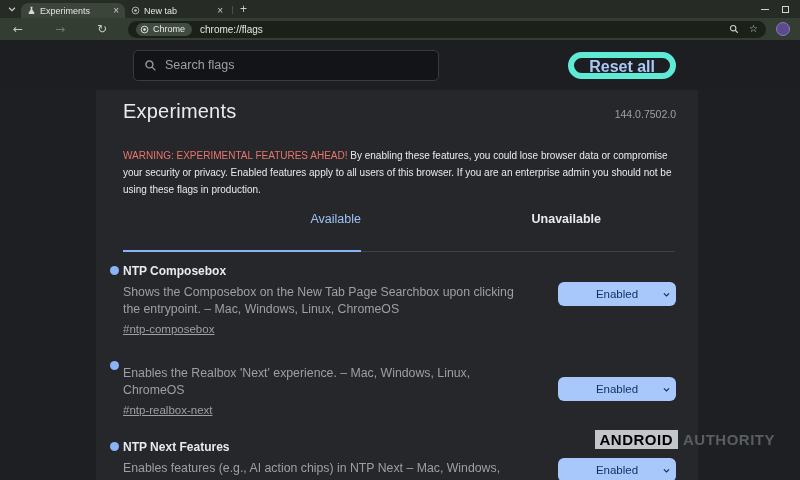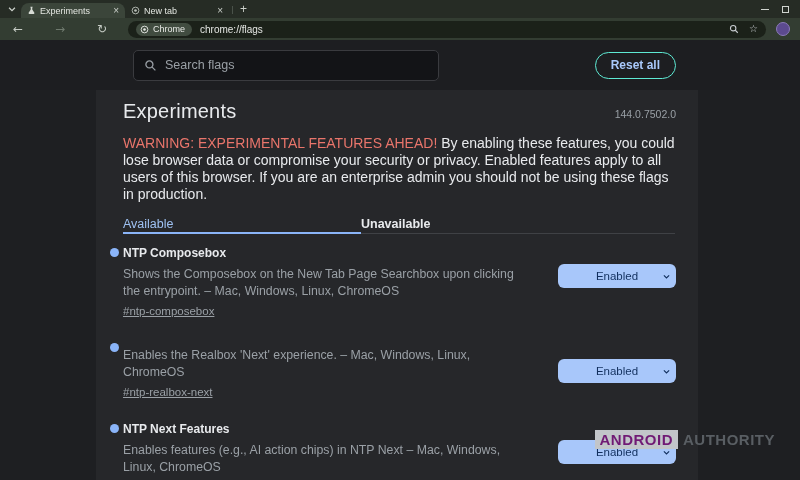--- a/index.html
+++ b/index.html
@@ -33,51 +33,51 @@
   .url { font-size:10px; color:#e4e6e3; margin-left:8px; white-space:nowrap; }
   .omni-spacer { flex:1; }
   .omni-icon { margin-left:10px; color:#c9cdd2; font-size:10px; line-height:1; cursor:pointer; display:flex; align-items:center; }
   .avatar { width:14px; height:14px; border-radius:50%; background:#5c4a8f; border:1px solid #8a7ab8; margin-left:10px; cursor:pointer; }
 
   
   .searchband { height:50px; background:#1d1e21; display:flex; align-items:center; }
   .search-box { margin-left:133px; width:306px; height:31px; background:#131417; border:1px solid #3a3b3f; border-radius:5px; display:flex; align-items:center; padding:8px 10px; gap:8px; }
   .search-box input { flex:1; background:transparent; border:none; outline:none; color:#dfe1e5; font-size:12.5px; font-family:"Liberation Sans",sans-serif; }
   .search-box input::placeholder { color:#9aa0a6; }
-  .reset-btn { margin-left:auto; margin-right:124px; height:27px; padding:0 15px; border-radius:14px; border:1px solid #5eead4; background:transparent; color:#a9c9fb; font-size:12px; font-weight:bold; font-family:"Liberation Sans",sans-serif; cursor:pointer; }
+  .reset-btn { margin-left:auto; margin-right:124px; height:27px; padding:0 15px; border-radius:14px; border:6px solid #5eead4; background:transparent; color:#a9c9fb; font-size:16px; font-weight:bold; font-family:"Liberation Sans",sans-serif; cursor:pointer; }
 
   
   .page { height:390px; background:#1e1f22; }
   .card { margin-left:96px; width:602px; height:100%; background:#26272a; padding:10px 22px 0 14px; }
   .card-header { display:flex; justify-content:space-between; align-items:flex-end; padding-left:13px; }
   .page-title { font-size:20px; font-weight:400; color:#e8eaed; letter-spacing:.2px; }
   .version { font-size:10.5px; color:#9aa0a6; padding-bottom:3px; }
-  .warning { margin:12px 0 0 13px; font-size:14px; line-height:17px; color:#e8eaed; max-width:552px; }
+  .warning { margin:24px 0 0 13px; font-size:10px; line-height:17px; color:#e8eaed; max-width:552px; }
   .warn-red { color:#e9756b; }
 
   .tabstrip { margin:14px 0 0 13px; width:552px; display:flex; border-bottom:1px solid #3f4145; }
-  .tabcell { text-align:left; font-size:12.5px; padding-bottom:1px; cursor:pointer; }
+  .tabcell { text-align:right; font-size:12.5px; padding-bottom:24px; cursor:pointer; }
   .tabcell.selected { width:238px; color:#9ec1f2; border-bottom:2px solid #8ab4f8; margin-bottom:-1px; }
   .tabcell.unselected { width:240px; color:#e8eaed;font-weight:bold; }
 
   .flags { margin-top:12px; }
   .flag { display:flex; margin-bottom:22px; }
   .dot-col { width:13px; padding-top:2px; }
   .dot { width:9px; height:9px; border-radius:50%; background:#8ab4f8; }
   .flag-main { flex:1; padding-right:26px; }
   .flag-title { font-size:12px; font-weight:bold; color:#e8eaed; }
   .flag-desc { font-size:12.3px; color:#9aa0a6; line-height:16.5px; margin-top:6px; }
   .flag-link { display:inline-block; font-size:11.5px; color:#9aa0a6; text-decoration:underline; margin-top:6px; cursor:pointer; }
   .flag-ctrl { width:118px; padding-top:18px; }
   .dropdown { height:24px; background:#a8c7fa; color:#12305e; border-radius:6px; display:flex; align-items:center; justify-content:center; font-size:11.5px; font-weight:500; position:relative; cursor:pointer; }
   .dropdown .dd-chevron { position:absolute; right:5px; top:7px; }
 
   
   .watermark { position:absolute; top:430px; right:25px; display:flex; align-items:center; font-weight:bold; font-size:15px; letter-spacing:.5px; }
-  .wm-badge { background:#c2c5c9; color:#701a75; padding:1px 5px; }
+  .wm-badge { background:#c2c5c9; color:#000000; padding:1px 5px; }
   .wm-text { color:#595e63; margin-left:5px; }
 </style>
 </head>
 <body>
 
 <div class="tabbar">
   <div class="tab-search-btn">
     <span class="icon-chevron">
       <svg width="10" height="10" viewBox="0 0 24 24" fill="none" stroke="#cdd2cc" stroke-width="3">
           <path d="M5 9l7 7 7-7"></path>

